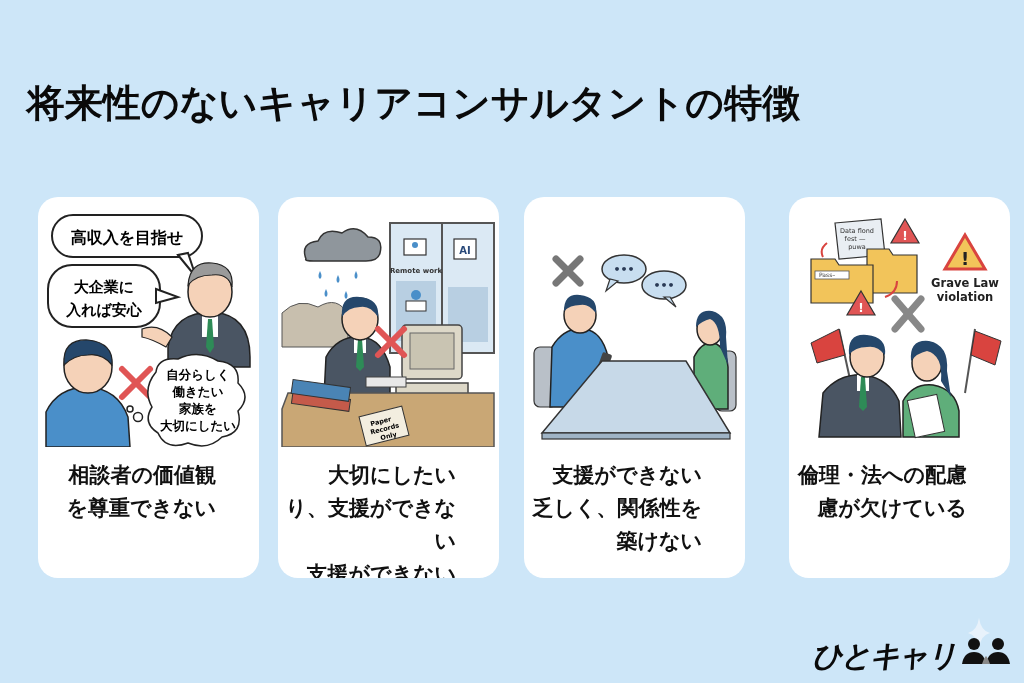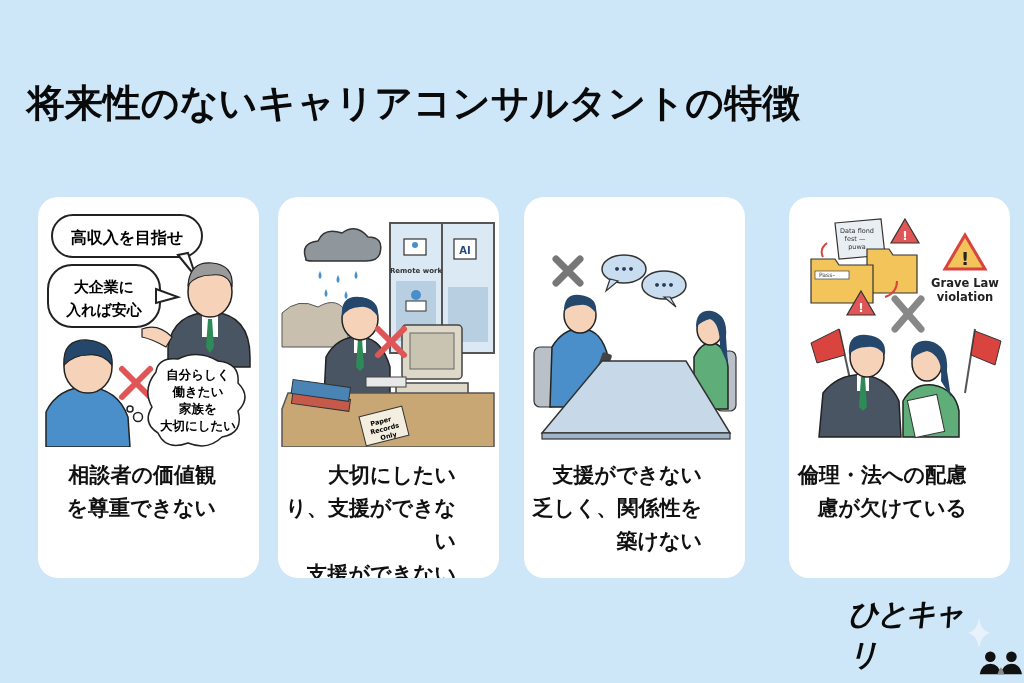--- a/index.html
+++ b/index.html
@@ -21,21 +21,21 @@
     }
     .card .illus { position: absolute; left: 0; top: 0; width: 221px; height: 250px; }
     .card .caption {
       position: absolute; left: 0; top: 262px; width: 178px;
       text-align: right; font-size: 21px; font-weight: bold; line-height: 33px;
       color: #111;
     }
     .card .caption span { display: block; }
     .logo {
       position: absolute; left: 812px; top: 636px; height: 40px;
-      display: flex; align-items: flex-end; margin-left: 36px;
+      display: flex; align-items: flex-start;
     }
     .logo-text {
       font-size: 30px; font-weight: bold; font-style: italic; color: #0a0a0a;
       letter-spacing: -2px; font-family: "DejaVu Sans", sans-serif;
     }
     .sparkle { position: absolute; left: 968px; top: 618px; }
   </style>
 </head>
 <body>
 

